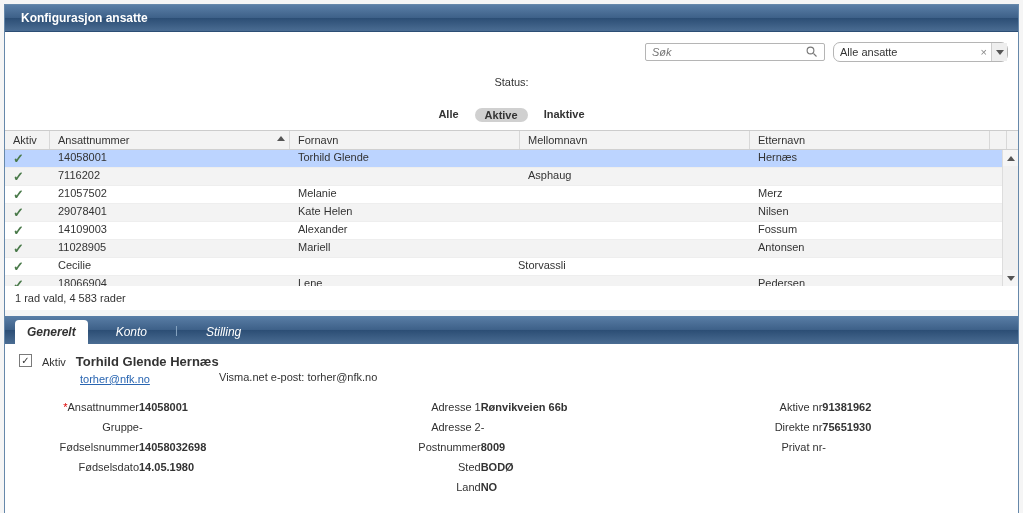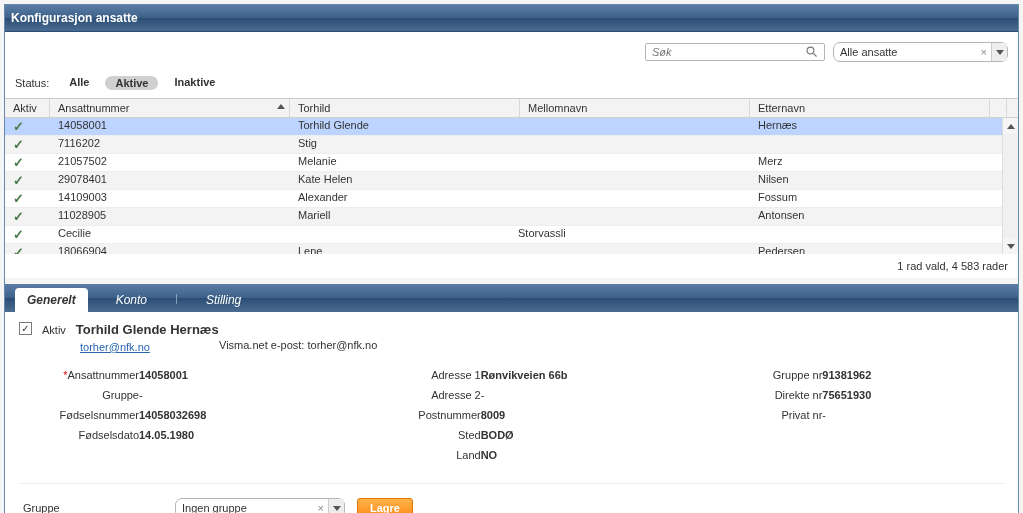--- a/index.html
+++ b/index.html
@@ -12,21 +12,21 @@
   }
   .window {
     margin: 4px;
     border: 1px solid #6688aa;
   }
   .titlebar {
     background: linear-gradient(to bottom, #5a7ea6 0%, #3d6088 50%, #2c4e75 51%, #4a6c92 100%);
     color: #fff;
     font-weight: bold;
     font-size: 12px;
-    padding: 6px 6px;
+    padding: 6px 16px;
     border-bottom: 1px solid #2c4e75;
   }
   .toolbar-row {
     display: flex;
     justify-content: flex-end;
     align-items: center;
     padding: 10px;
     gap: 8px;
     background: #fff;
   }
@@ -80,20 +80,21 @@
     border-right: 4px solid transparent;
     border-top: 5px solid #555;
   }
   .status-filter {
     display: flex;
     align-items: center;
     gap: 20px;
     padding: 4px 10px 8px 10px;
     background: #fff;
     font-size: 11px;
+    flex-direction: column;
   }
   .status-options { display: flex; gap: 16px; align-items: flex-start; }
   .status-opt {
     font-weight: bold;
     color: #333;
     cursor: pointer;
   }
   .status-opt.active {
     background: #d0d0d0;
     border-radius: 10px;
@@ -138,21 +139,20 @@
     border-bottom: 1px solid #eee;
   }
   .grid-row .cell { padding: 1px 8px; }
   .grid-row:nth-child(even) { background: #f3f3f3; }
   .grid-row.selected { background: #bcd4ff !important; }
   .check {
     color: #4a7a4a; font-size: 13px; font-weight: bold;
     display: inline-block;
   }
   .grid-footer {
-    text-align: right;
     padding: 6px 10px;
     font-size: 11px;
     background: #fff;
   }
   .sb-track {
     position: absolute; right: 0; top: 0; bottom: 0; width: 16px;
     background: #f0f0f0;
     border-left: 1px solid #ddd;
   }
   .sb-arrow {
@@ -263,38 +263,38 @@
     </div>
   </div>
 
   <div class="grid">
     <div class="grid-header">
       <div class="col col-aktiv">Aktiv</div>
       <div class="col col-ansatt">
         <span>Ansattnummer</span>
         <span class="sort-indicator"></span>
       </div>
-      <div class="col col-fornavn">Torhild</div>
+      <div class="col col-fornavn">Fornavn</div>
       <div class="col col-mellom">Mellomnavn</div>
       <div class="col col-etter">Etternavn</div>
       <div class="col col-scroll"></div>
     </div>
     <div class="grid-body" id="grid-body">
       <div class="grid-row selected">
           <div class="cell col-aktiv"><span class="check">✓</span></div>
           <div class="cell col-ansatt">14058001</div>
           <div class="cell col-fornavn">Torhild Glende</div>
           <div class="cell col-mellom"></div>
           <div class="cell col-etter">Hernæs</div>
         </div>
         <div class="grid-row">
           <div class="cell col-aktiv"><span class="check">✓</span></div>
           <div class="cell col-ansatt">7116202</div>
-          <div class="cell col-fornavn">Stig</div>
-          <div class="cell col-mellom"></div>
+          <div class="cell col-mellom"></div>
+          <div class="cell col-etter">Asphaug</div>
         </div>
         <div class="grid-row">
           <div class="cell col-aktiv"><span class="check">✓</span></div>
           <div class="cell col-ansatt">21057502</div>
           <div class="cell col-fornavn">Melanie</div>
           <div class="cell col-mellom"></div>
           <div class="cell col-etter">Merz</div>
         </div>
         <div class="grid-row">
           <div class="cell col-aktiv"><span class="check">✓</span></div>
@@ -402,21 +402,21 @@
             <span class="dlabel">Sted</span>
             <span class="dval">BODØ</span>
           </div>
         <div class="drow">
             <span class="dlabel">Land</span>
             <span class="dval">NO</span>
           </div>
       </div>
       <div class="dcol">
         <div class="drow">
-            <span class="dlabel">Gruppe nr</span>
+            <span class="dlabel">Aktive nr</span>
             <span class="dval">91381962</span>
           </div>
         <div class="drow">
             <span class="dlabel">Direkte nr</span>
             <span class="dval">75651930</span>
           </div>
         <div class="drow">
             <span class="dlabel">Privat nr</span>
             <span class="dval" style="font-weight:normal">-</span>
           </div>

